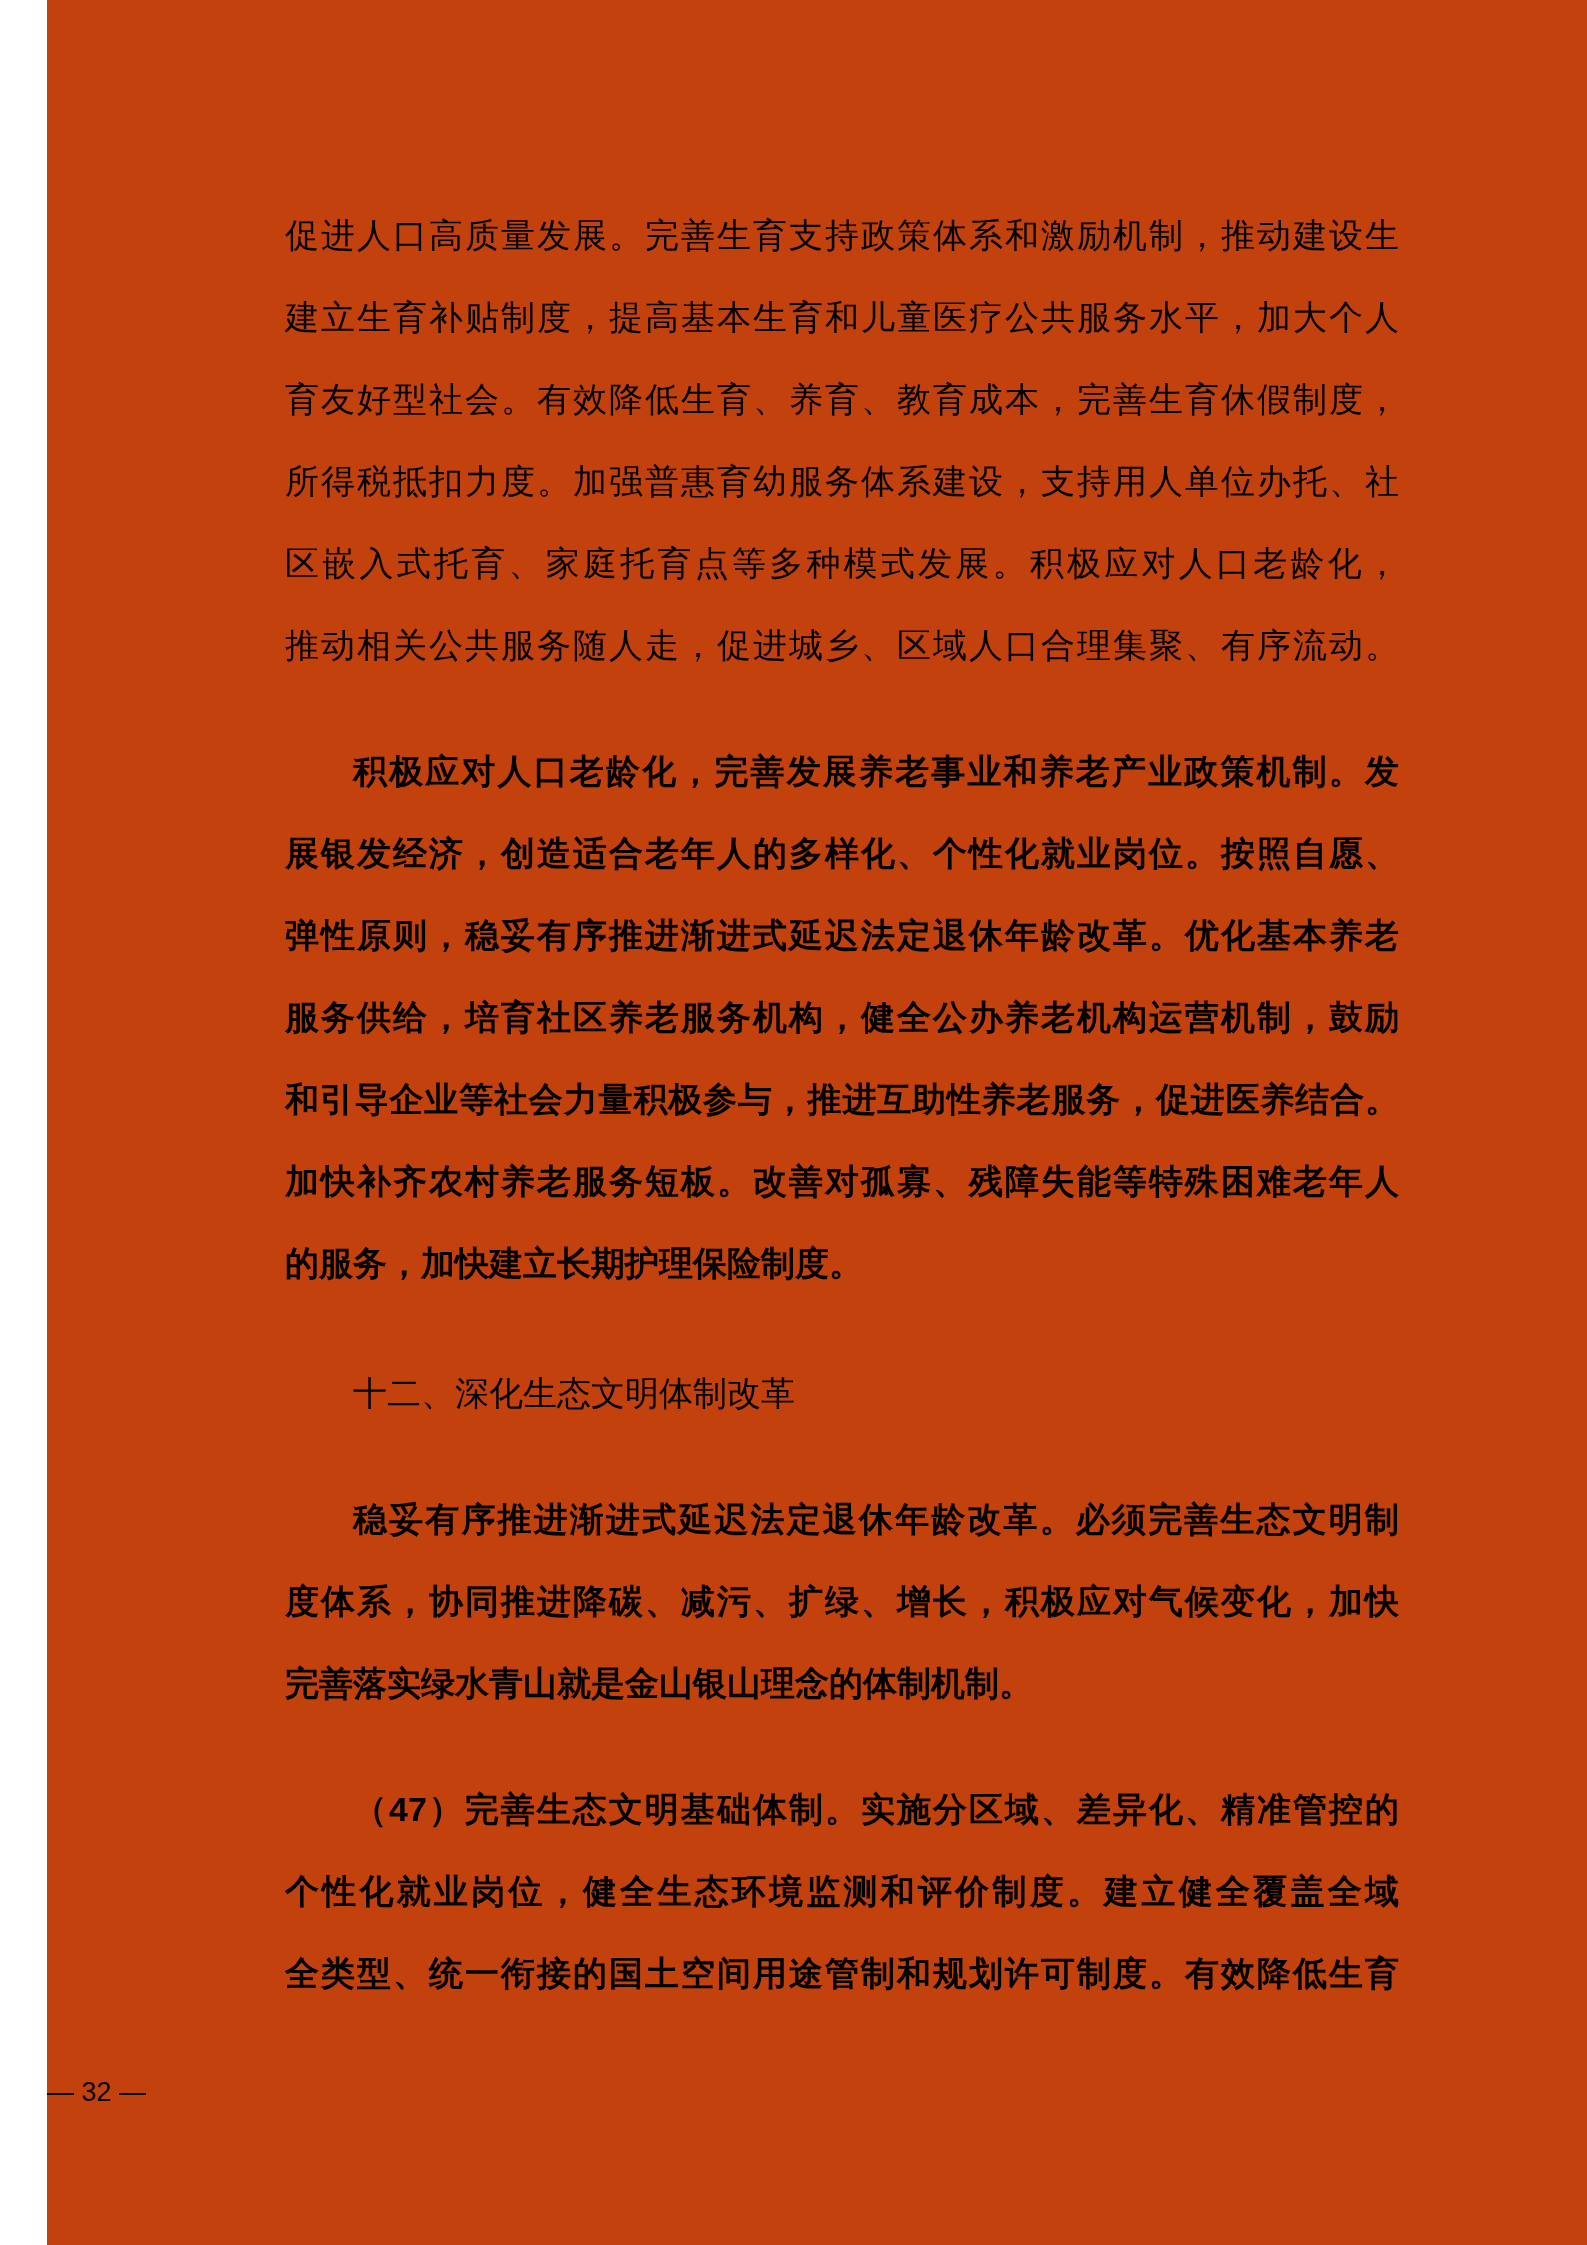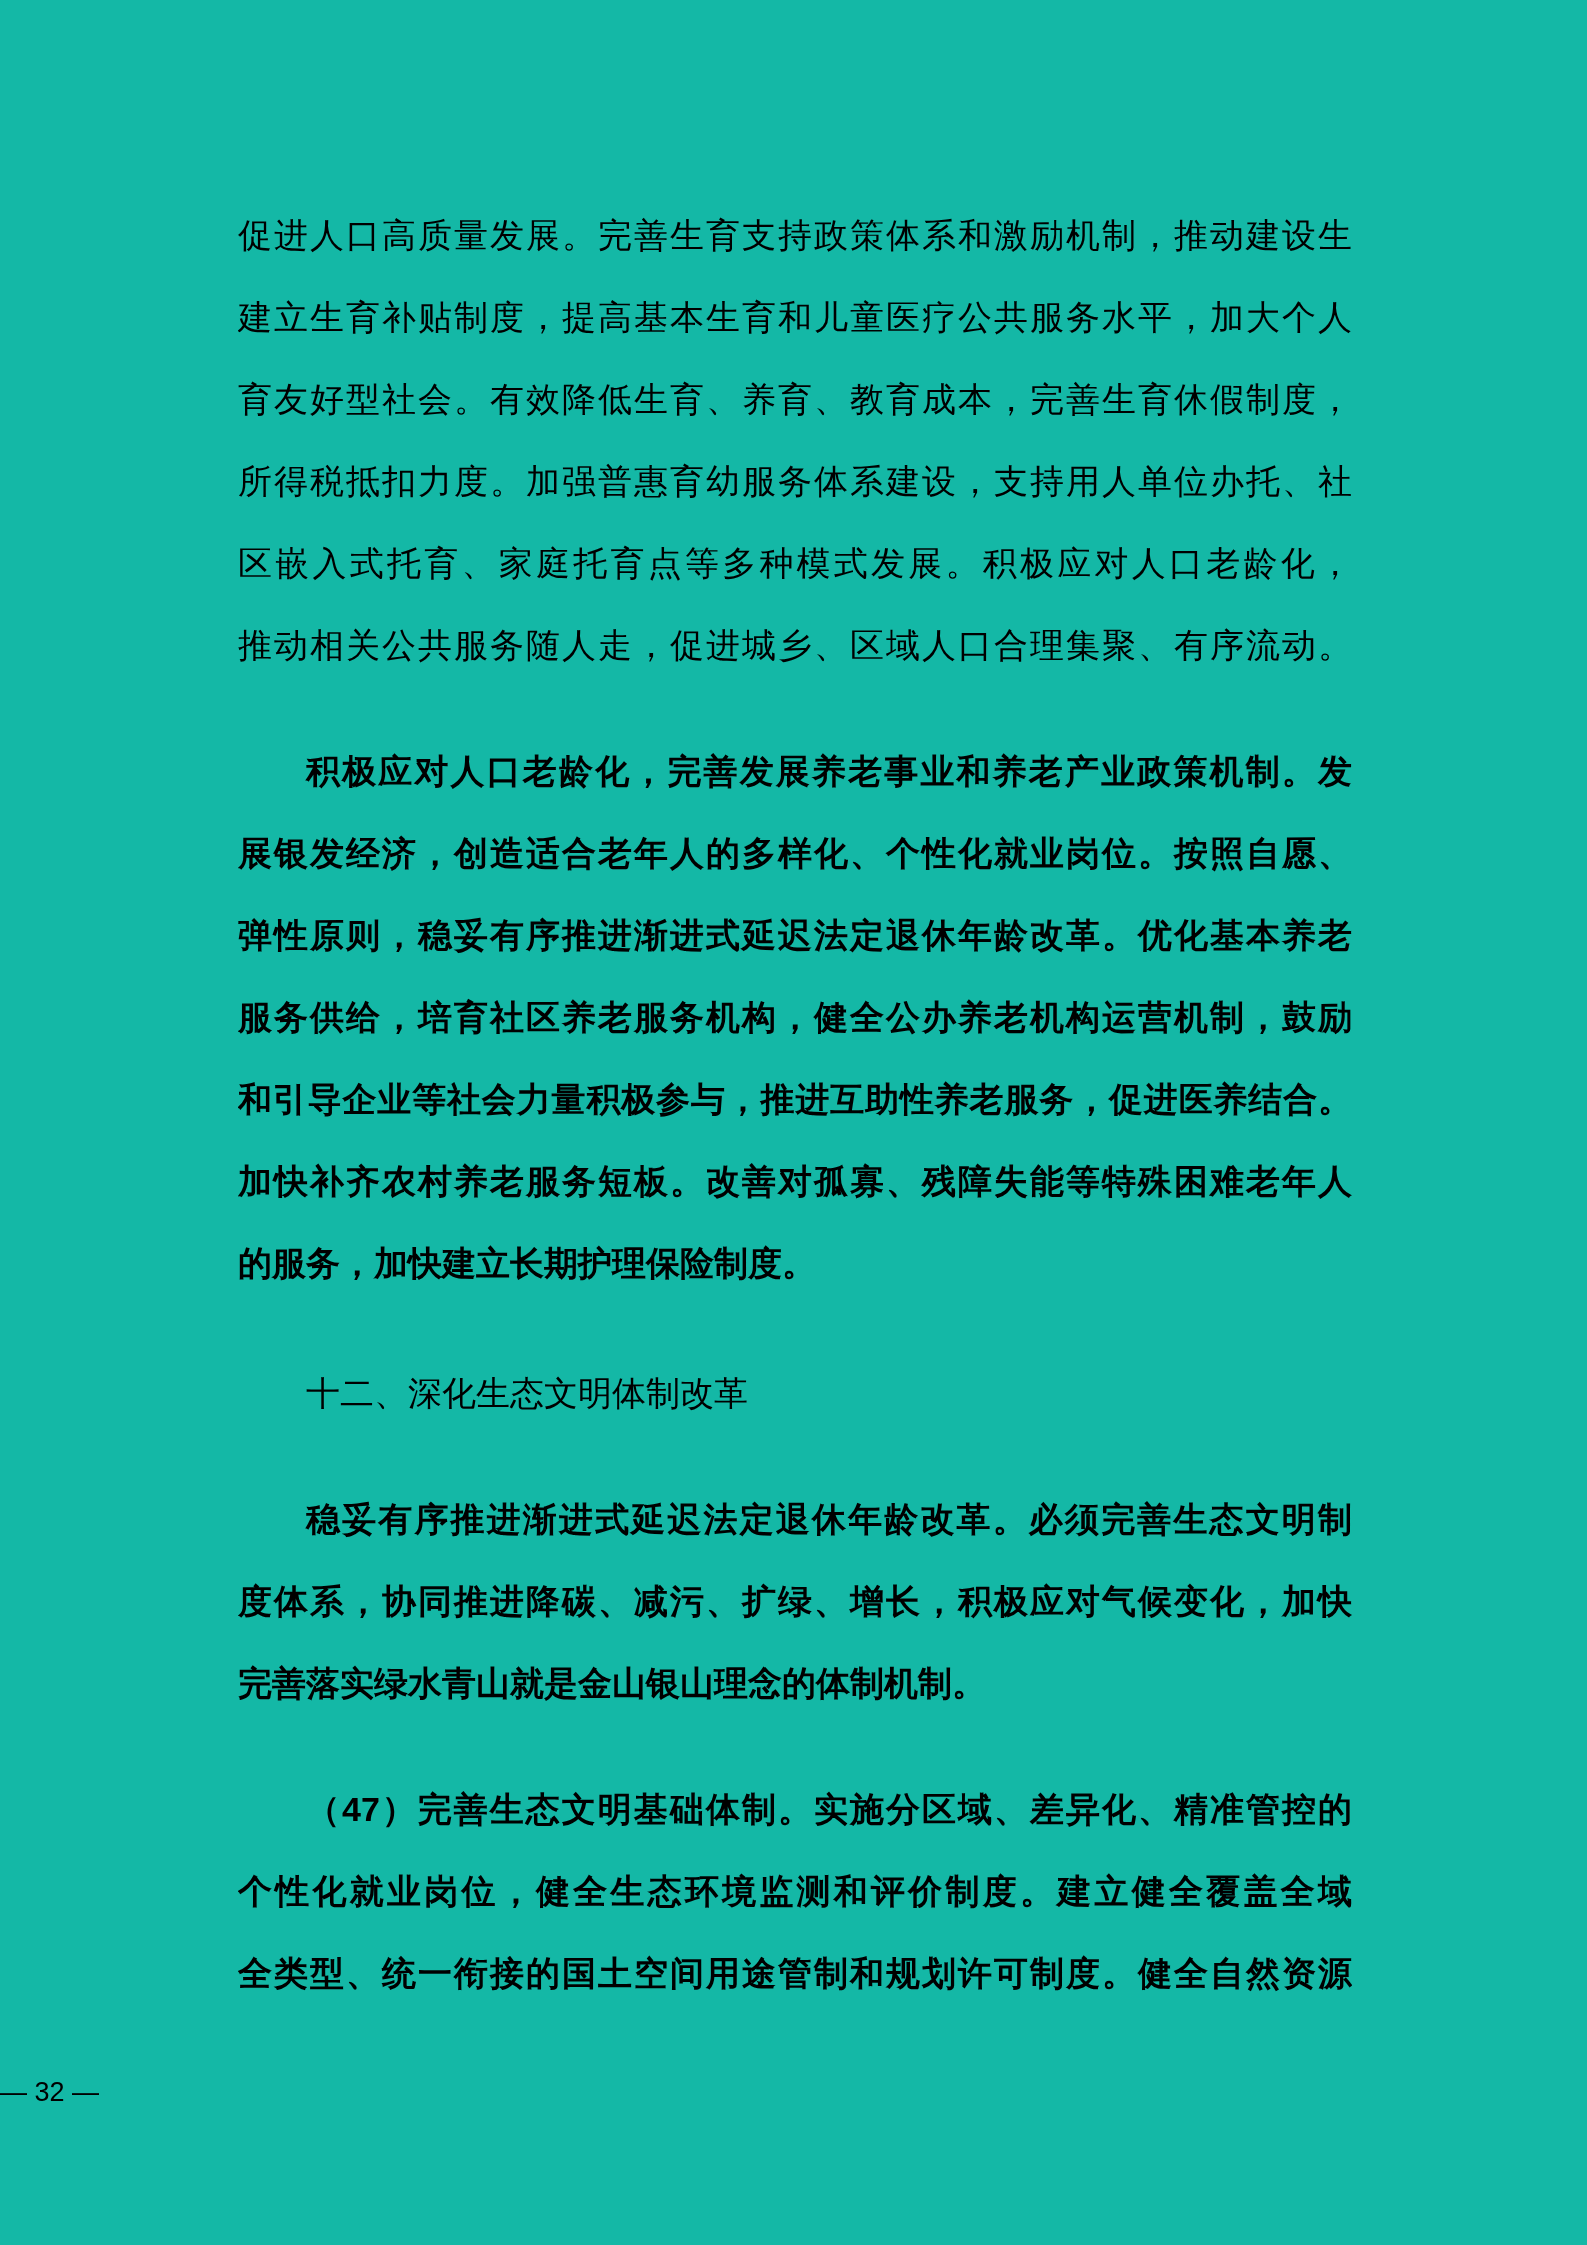--- a/index.html
+++ b/index.html
@@ -10,21 +10,22 @@
   body {
     width: 1587px;
     height: 2245px;
     position: relative;
     font-family: "Liberation Sans", "DejaVu Sans", sans-serif;
     color: #000000;
   }
   .page {
     position: absolute;
     inset: 0;
-    background: #14b8a6;
+    background: #c2410c;
+    margin-left: 47px;
   }
   .content {
     position: absolute;
     left: 238px;
     top: 194px;
     width: 1114px;
   }
   .para { margin: 0; }
   .para.gap { margin-top: 44px; font-weight: bold; }
   .line {
@@ -98,20 +99,20 @@
 
     <div class="para gap">
       <div class="line indent">稳妥有序推进渐进式延迟法定退休年龄改革。必须完善生态文明制</div>
       <div class="line">度体系，协同推进降碳、减污、扩绿、增长，积极应对气候变化，加快</div>
       <div class="line short">完善落实绿水青山就是金山银山理念的体制机制。</div>
     </div>
 
     <div class="para gap">
       <div class="line indent">（47）完善生态文明基础体制。实施分区域、差异化、精准管控的</div>
       <div class="line">个性化就业岗位，健全生态环境监测和评价制度。建立健全覆盖全域</div>
-      <div class="line">全类型、统一衔接的国土空间用途管制和规划许可制度。健全自然资源</div>
+      <div class="line">全类型、统一衔接的国土空间用途管制和规划许可制度。有效降低生育</div>
     </div>
 
   </div>
 
   <div class="footer">— 32 —</div>
 
 </div>
 
 </body></html>

